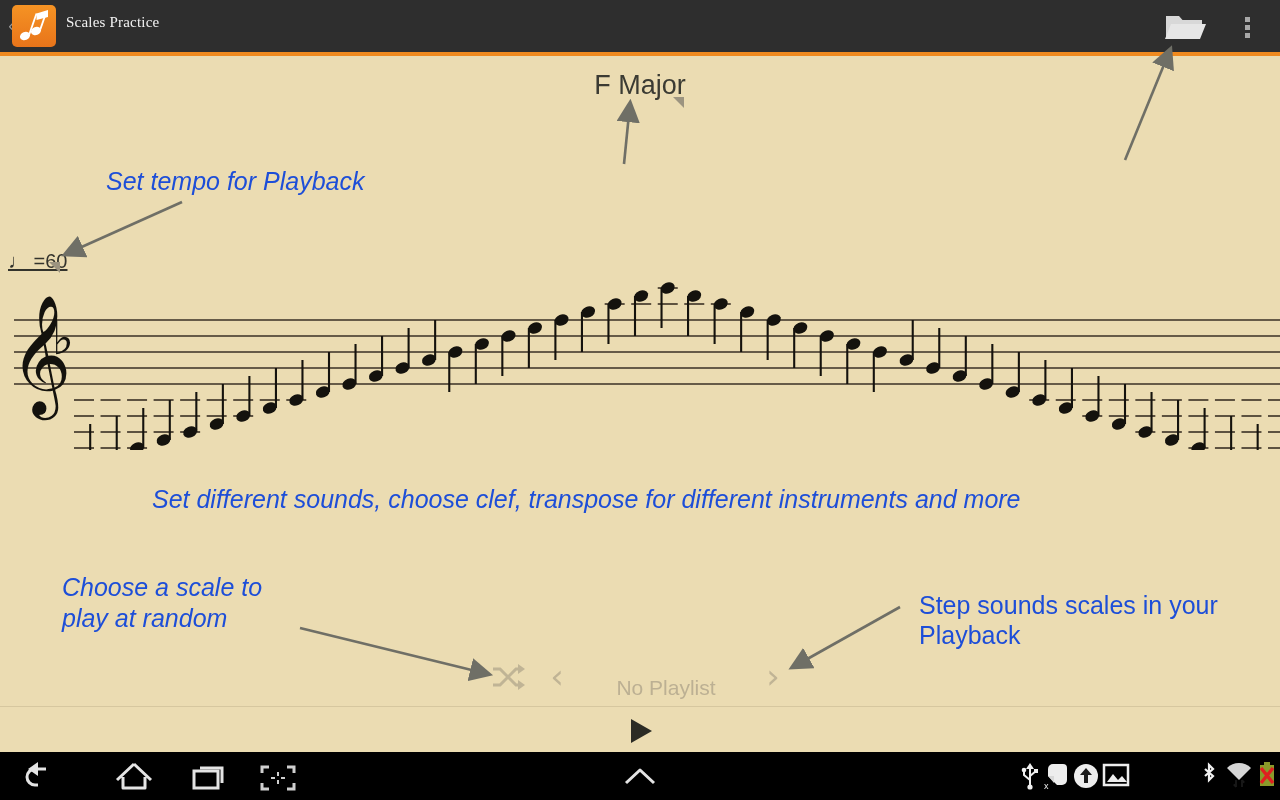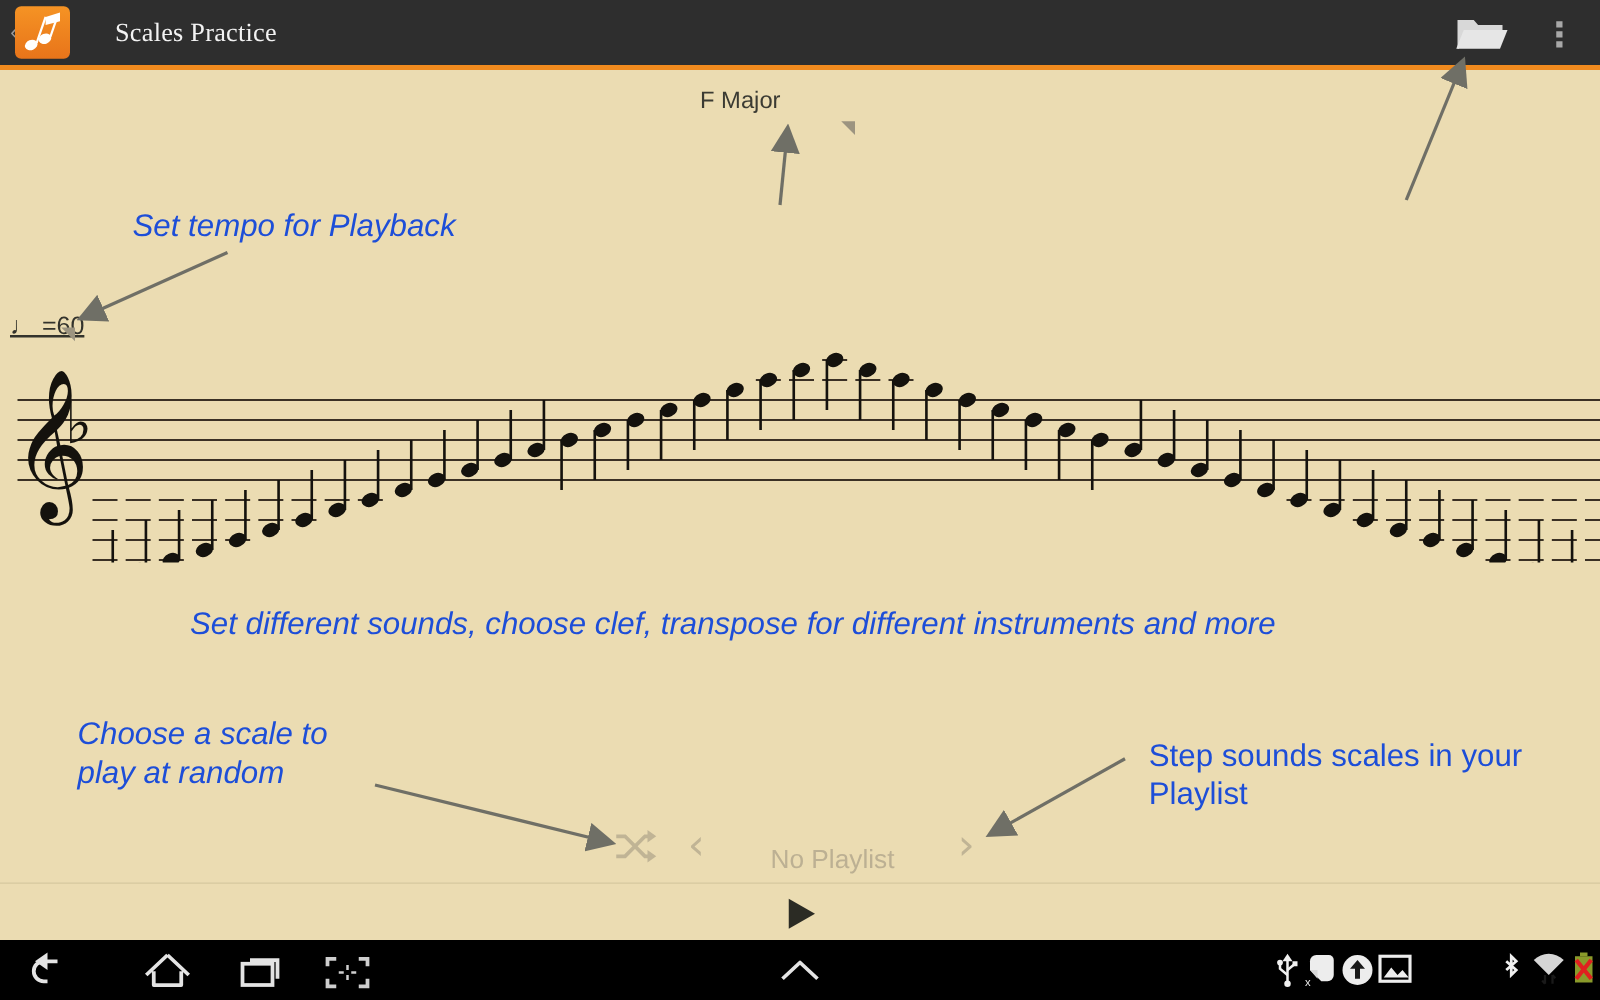--- a/index.html
+++ b/index.html
@@ -53,23 +53,22 @@
     width: 44px; height: 42px;
     border-radius: 5px;
     background: linear-gradient(180deg, #F59324 0%, #E8741A 100%);
     overflow: hidden;
   }
   #app-title {
     position: absolute;
     left: 66px; top: 14px;
     color: #f2f2f2;
     font-family: "Liberation Serif", serif;
-    font-size: 21px;
+    font-size: 15px;
     letter-spacing: .2px;
-    margin-left: 26px;
   }
   #folder-btn {
     position: absolute;
     left: 1158px; top: 8px;
     width: 52px; height: 38px;
   }
   #overflow-btn {
     position: absolute;
     left: 1228px; top: 8px;
     width: 40px; height: 38px;
@@ -90,23 +89,23 @@
     white-space: pre;
     line-height: 31px;
   }
   .anno.upright { font-style: normal; }
 
   
   #scale-name {
     position: absolute;
     left: 560px; top: 70px;
     width: 160px;
-    text-align: left;
+    text-align: center;
     color: #3b3b33;
-    font-size: 19px;
+    font-size: 27px;
   }
   #scale-caret {
     position: absolute;
     left: 673px; top: 97px;
     width: 0; height: 0;
     border-left: 11px solid transparent;
     border-top: 11px solid #9c9480;
   }
   #tempo {
     position: absolute;
@@ -270,21 +269,21 @@
     <line x1="300" y1="628" x2="488" y2="674" stroke="#6f6f66" stroke-width="2.6" marker-end="url(#ah)"></line>
 
     <line x1="900" y1="607" x2="793" y2="667" stroke="#6f6f66" stroke-width="2.6" marker-end="url(#ah)"></line>
   </svg>
 
   <div class="anno" style="left:106px;top:166px">Set tempo for Playback</div>
   <div class="anno" style="left:62px;top:572px">Choose a scale to</div>
   <div class="anno" style="left:152px;top:484px">Set different sounds, choose clef, transpose for different instruments and more</div>
   <div class="anno" style="left:62px;top:603px">play at random</div>
   <div class="anno upright" style="left:919px;top:590px">Step sounds scales in your</div>
-  <div class="anno upright" style="left:919px;top:620px">Playlist</div>
+  <div class="anno upright" style="left:919px;top:620px">Playback</div>
 
   <svg id="staff" viewBox="0 0 1280 170">
 
     <g stroke="#3a3024" stroke-width="1.6">
       <line x1="14" y1="40" x2="1280" y2="40"></line>
       <line x1="14" y1="56" x2="1280" y2="56"></line>
       <line x1="14" y1="72" x2="1280" y2="72"></line>
       <line x1="14" y1="88" x2="1280" y2="88"></line>
       <line x1="14" y1="104" x2="1280" y2="104"></line>
     </g>

